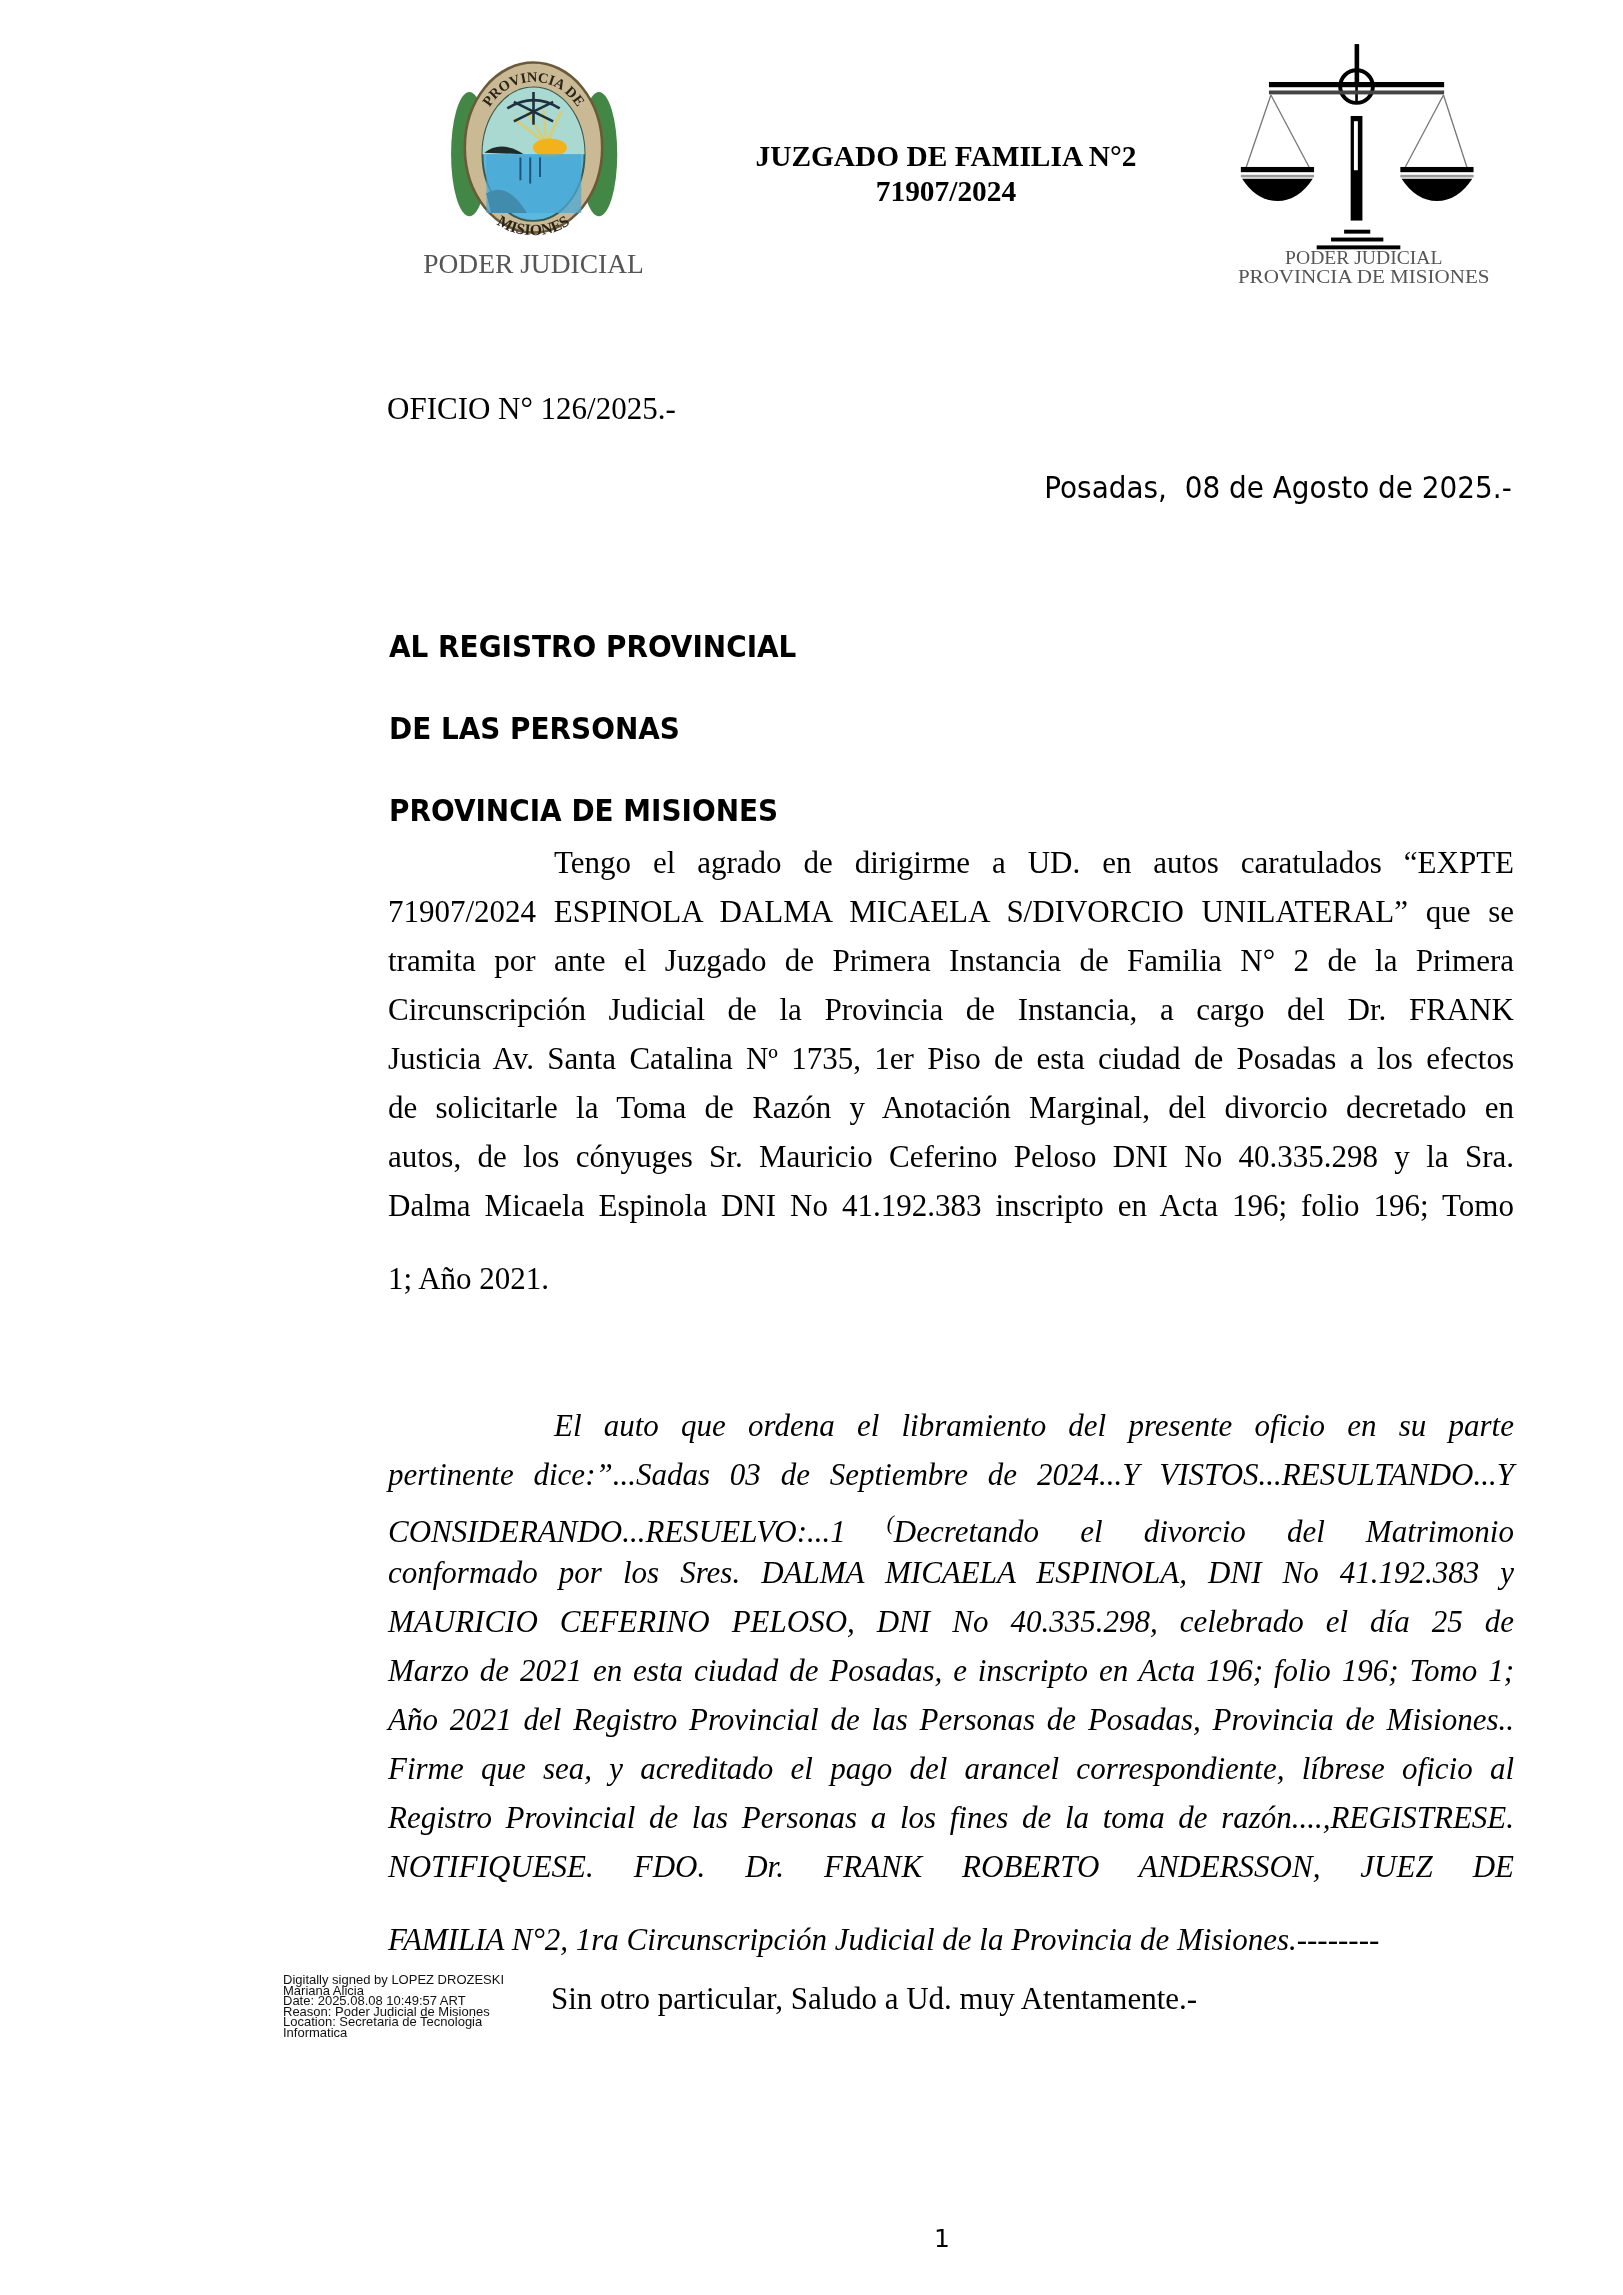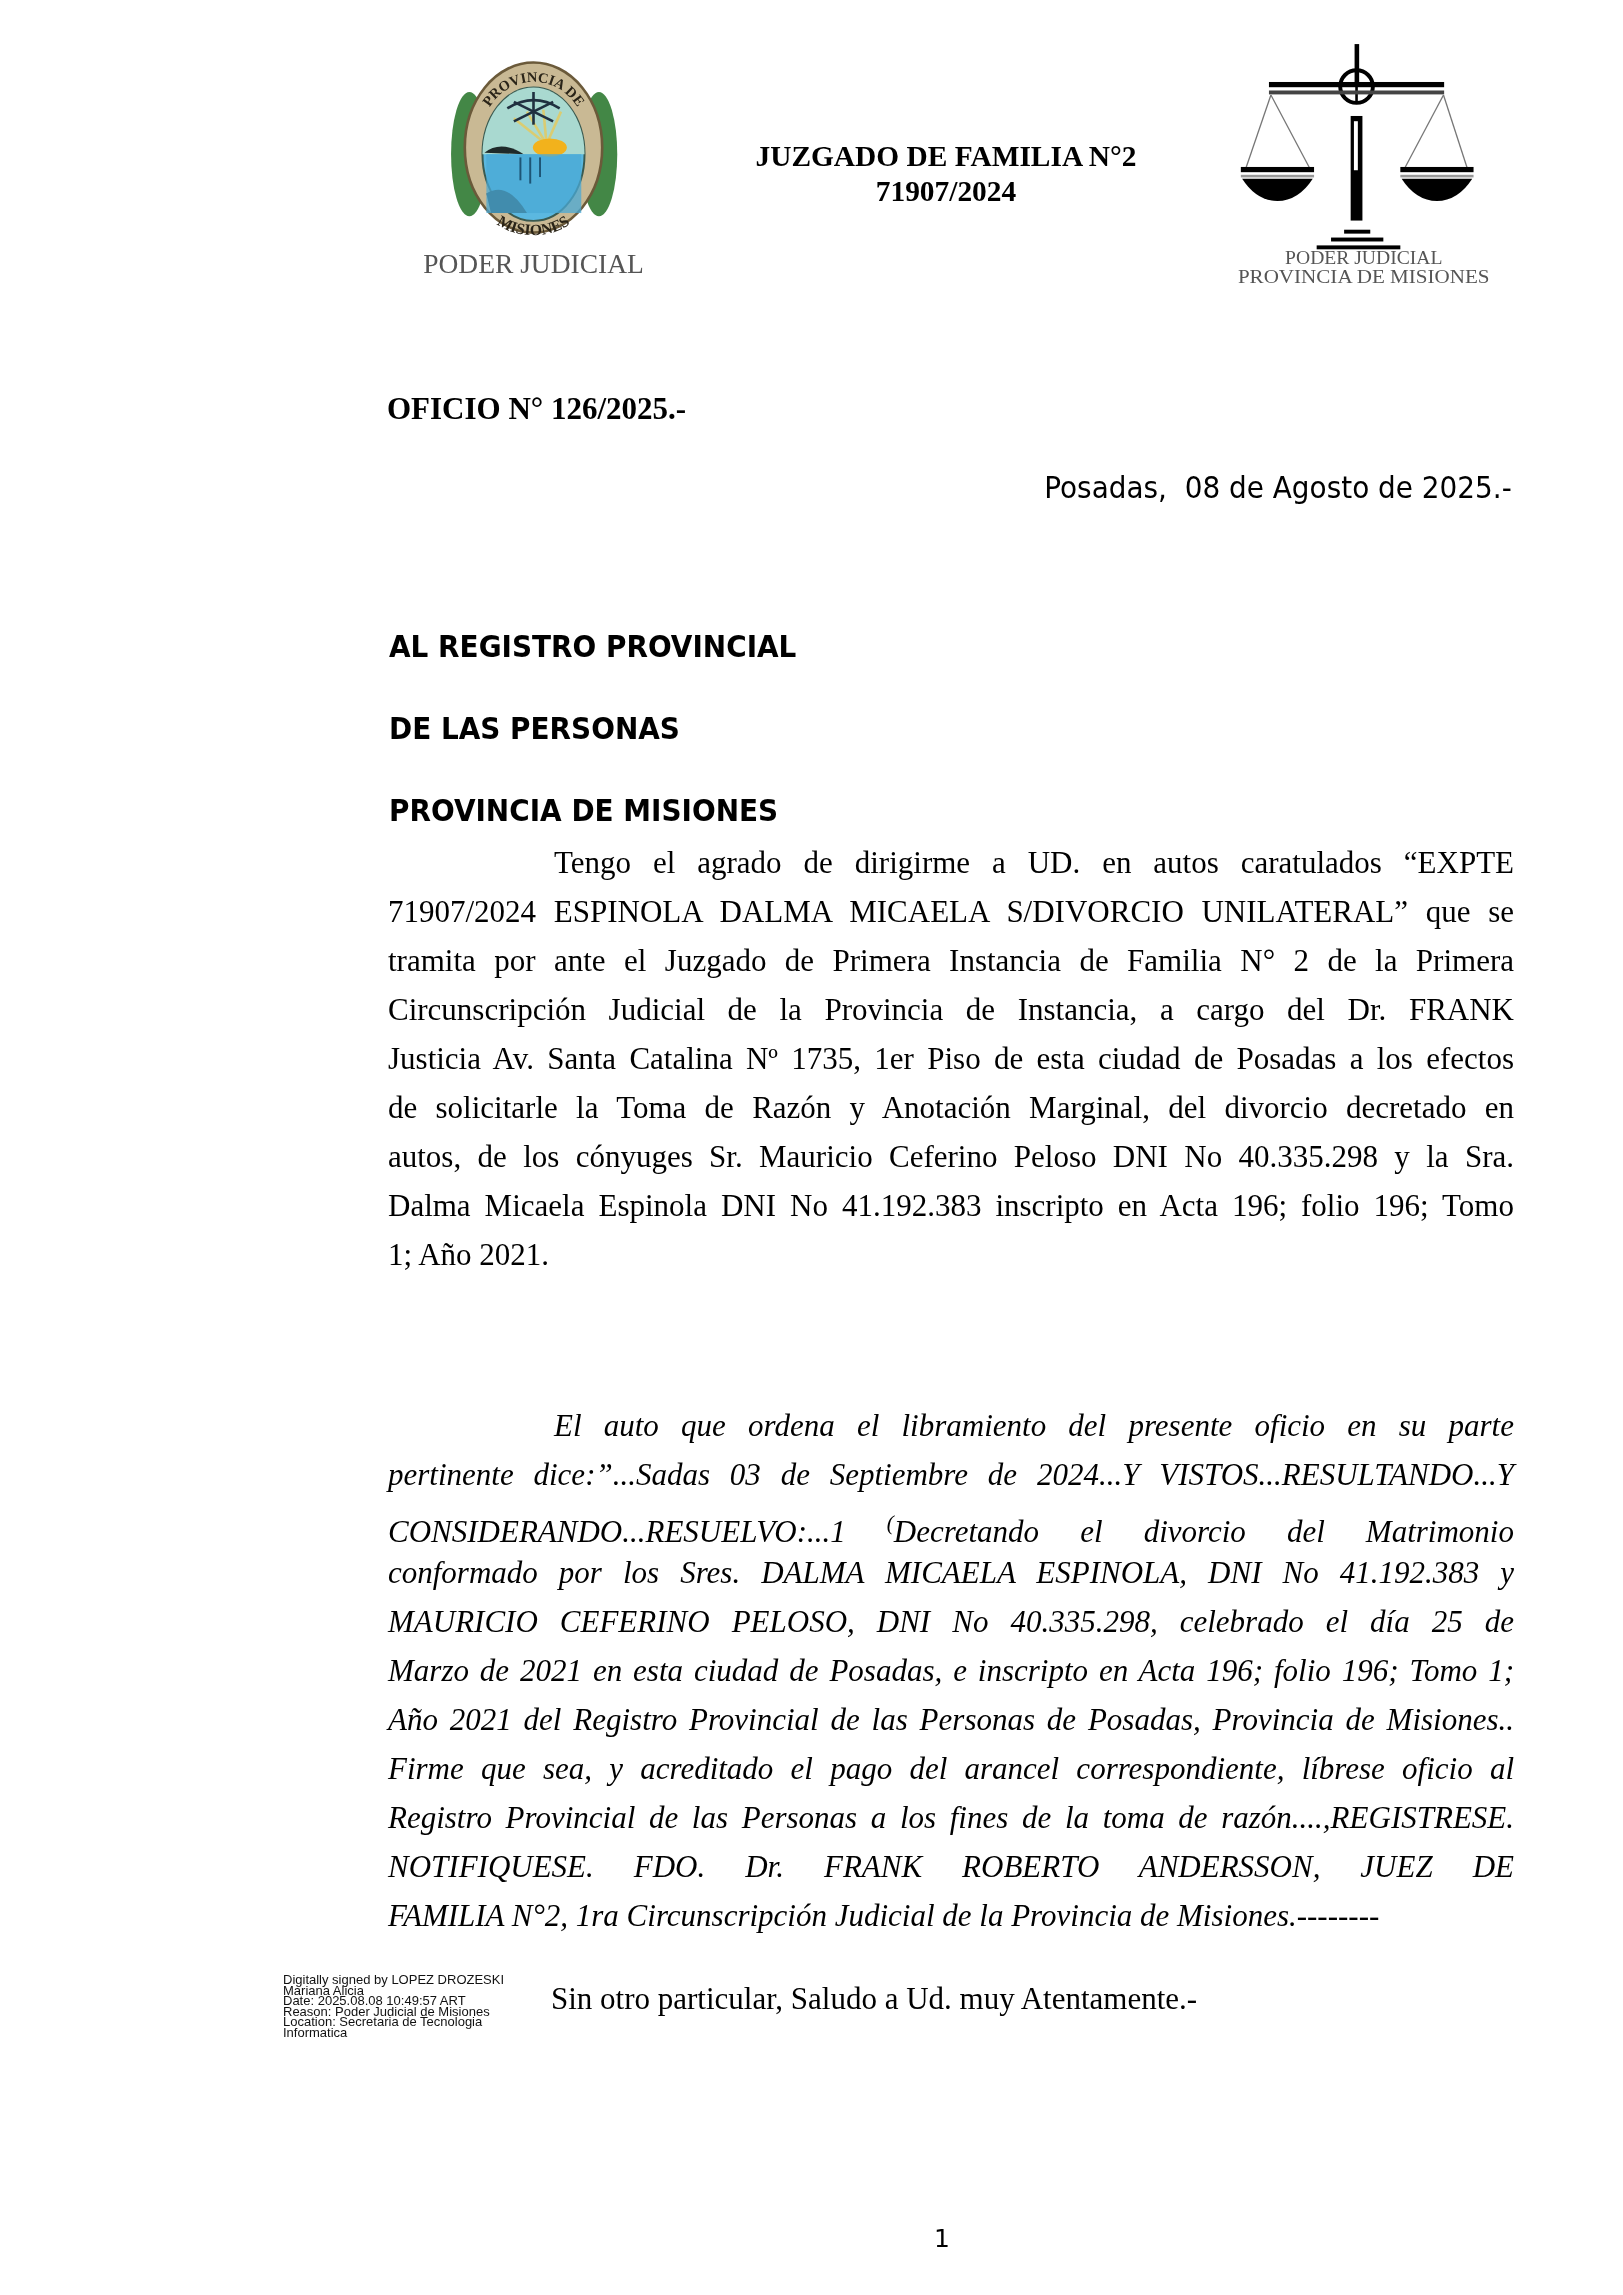--- a/index.html
+++ b/index.html
@@ -10,21 +10,21 @@
   .logo-left { left: 409px; top: 56px; width: 249px; height: 229px; }
   .logo-right { left: 1233px; top: 44px; width: 268px; height: 242px; }
   .court-title {
     left: 694px; top: 139px; width: 504px; text-align: center;
     font-family: "Liberation Serif", "DejaVu Serif", serif; font-weight: bold;
     font-size: 29.4px; line-height: 35px;
   }
 
   .oficio {
     left: 387px; top: 390px;
-    font-family: "Liberation Serif", "DejaVu Serif", serif; font-weight: bold;
+    font-family: "Liberation Serif", "DejaVu Serif", serif; font-weight: normal;
     font-size: 31px; line-height: 37px; white-space: pre;
   }
   .date-line {
     right: 111px; top: 469px;
     font-family: "DejaVu Sans", sans-serif; font-size: 30px; line-height: 37px; white-space: pre;
     transform: scaleX(0.93); transform-origin: right center;
   }
 
   .addressee {
     left: 389px;
@@ -34,21 +34,21 @@
   }
 
   
   .para { left: 388px; width: 1126px; }
   .para .line {
     height: 49px; line-height: 49px;
     font-family: "Liberation Serif", "DejaVu Serif", serif; font-size: 31px;
     text-align: justify; text-align-last: justify; white-space: normal;
   }
   .para .line.first { text-indent: 166px; }
-  .para .line.last { text-align-last: left; }
+  .para .line.last { text-align-last: left; margin-top: 24px; }
   .sup-paren { font-size: 21px; vertical-align: 11.8px; }
 
   .closing {
     left: 551px; top: 1979px;
     font-family: "Liberation Serif", "DejaVu Serif", serif; font-size: 31px; line-height: 39px; white-space: pre;
   }
 
   .signature {
     left: 283px; top: 1975px;
     font-family: "Liberation Sans", "DejaVu Sans", sans-serif; font-size: 13px; line-height: 10.6px;

